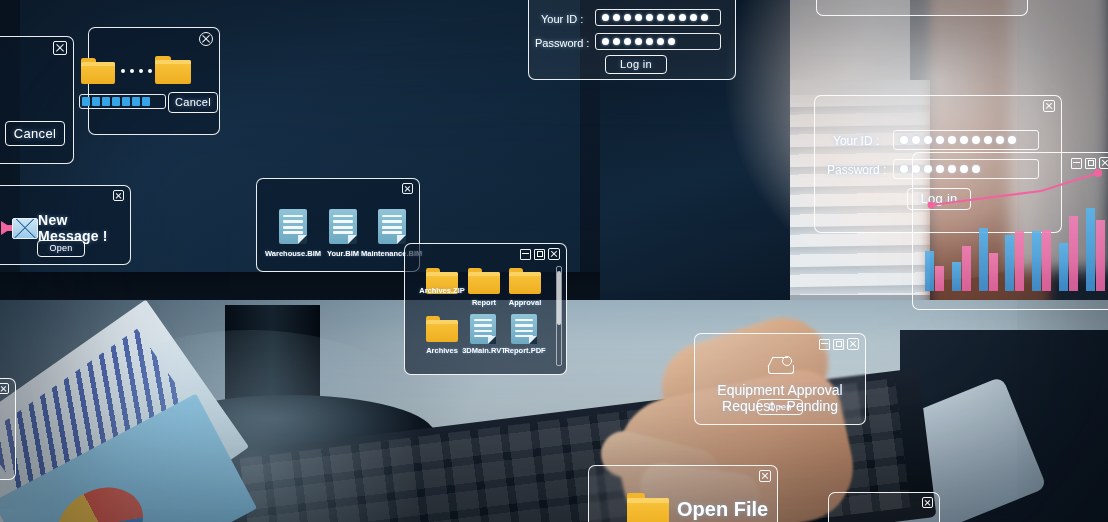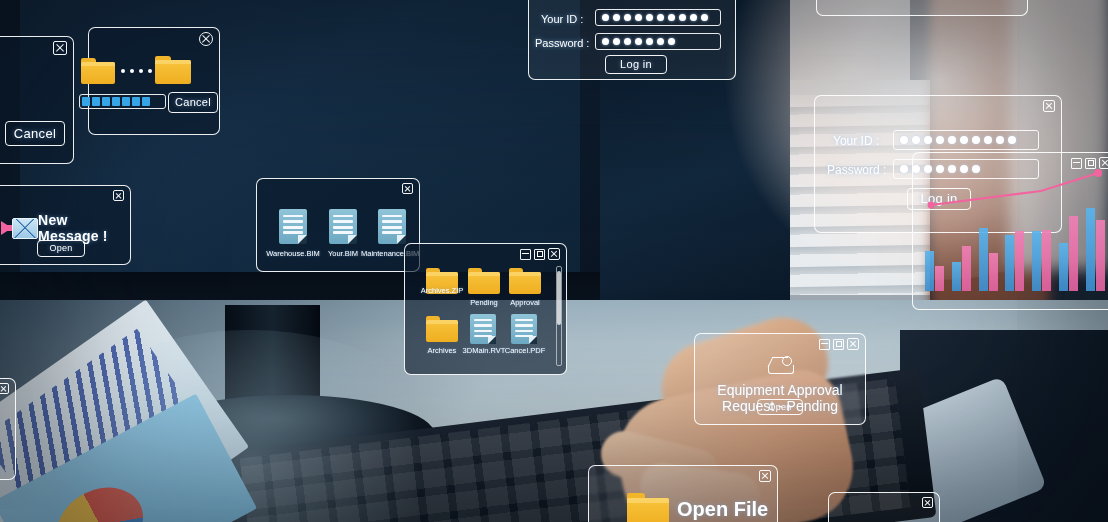--- a/index.html
+++ b/index.html
@@ -152,21 +152,21 @@
   #win-botright{left:828px;top:492px;width:112px;height:60px;}
 
   .field-label{position:absolute;color:#fff;font-size:11px;
        text-shadow:0 0 4px rgba(150,200,250,.7);white-space:nowrap;}
   .field-box{position:absolute;border:1.3px solid rgba(255,255,255,.9);border-radius:3px;
        display:flex;align-items:center;padding-left:6px;gap:4px;box-sizing:border-box;}
   .dot{width:8px;height:8px;border-radius:50%;background:#fff;flex:none;
        box-shadow:0 0 3px rgba(180,215,255,.8);}
 
   .icon-cap{position:absolute;color:#fff;font-size:7.5px;text-align:center;
-       white-space:nowrap;text-shadow:0 0 3px rgba(120,180,240,.6);}
+       white-space:nowrap;text-shadow:0 0 3px rgba(120,180,240,.6);font-weight:bold;}
 
   
   .pbar{position:absolute;border:1.3px solid rgba(255,255,255,.9);border-radius:3px;
         box-sizing:border-box;overflow:hidden;display:flex;align-items:center;gap:2px;padding:2px;}
   .pseg{width:8px;height:100%;background:#36a5e8;flex:none;border-radius:1px;}
 
   
   .arrow-dots{position:absolute;display:flex;align-items:center;gap:5px;}
   .adot{width:4px;height:4px;border-radius:50%;background:#fff;}
   .atri{width:0;height:0;border-left:8px solid #fff;border-top:5px solid transparent;
@@ -349,21 +349,21 @@
         <span class="body"></span>
         <span class="lip"></span>
       </span>
     <div class="icon-cap" style="left:8px;top:42px;width:58px;">Archives.ZIP</div>
 
     <span class="folder" style="position:absolute;left:63px;top:24px;width:32px;height:26px;">
       <span class="tab"></span>
         <span class="body"></span>
         <span class="lip"></span>
       </span>
-    <div class="icon-cap" style="left:53px;top:54px;width:52px;">Pending</div>
+    <div class="icon-cap" style="left:53px;top:54px;width:52px;">Report</div>
 
     <span class="folder" style="position:absolute;left:104px;top:24px;width:32px;height:26px;">
       <span class="tab"></span>
         <span class="body"></span>
         <span class="lip"></span>
       </span>
     <div class="icon-cap" style="left:93px;top:54px;width:54px;">Approval</div>
 
     <span class="folder" style="position:absolute;left:21px;top:72px;width:32px;height:26px;">
       <span class="tab"></span>
@@ -381,21 +381,21 @@
       </span>
     <div class="icon-cap" style="left:51px;top:102px;width:56px;">3DMain.RVT</div>
 
     <span class="docicon" style="position:absolute;left:106px;top:70px;width:26px;height:30px;">
       <span class="ln" style="top:16%"></span>
         <span class="ln" style="top:34%"></span>
       <span class="ln" style="top:52%"></span>
         <span class="ln" style="top:70%"></span>
       <span class="fold" style="border-width:0 0 8px 8px;"></span>
       </span>
-    <div class="icon-cap" style="left:93px;top:102px;width:54px;">Cancel.PDF</div>
+    <div class="icon-cap" style="left:93px;top:102px;width:54px;">Report.PDF</div>
   </div>
 
   <div class="win glass" id="win-approval">
     <div class="ctrls">
       <span class="cbox minimize"></span>
       <span class="cbox maximize"></span>
       <span class="xicon sq" style="width:10px;height:10px;"></span>
     </div>
     <div style="position:absolute;left:0;right:0;top:22px;display:flex;justify-content:center;">
       <span class="tray">

